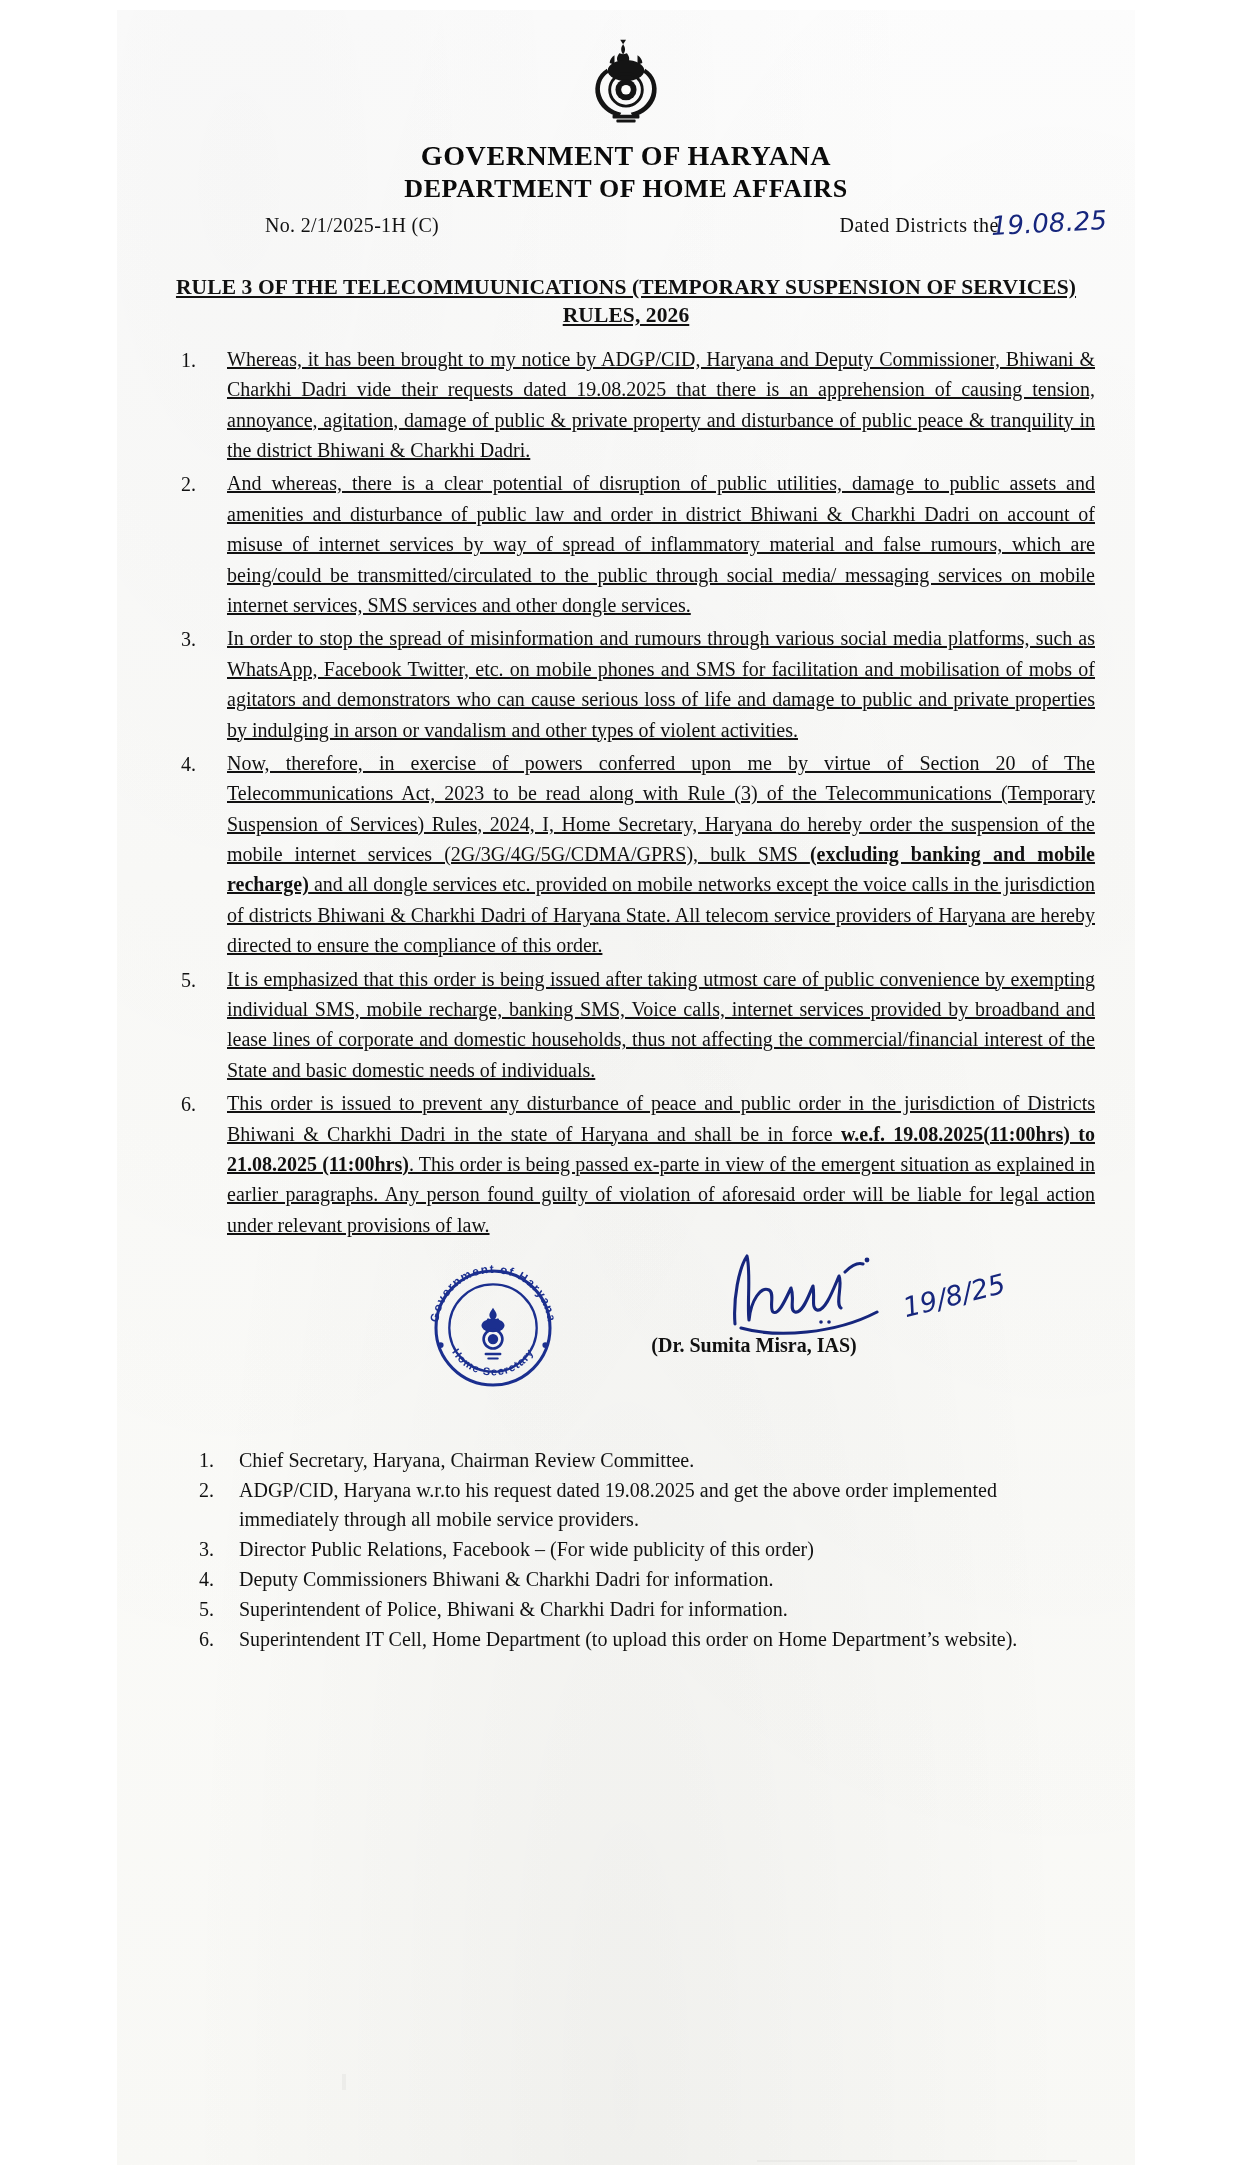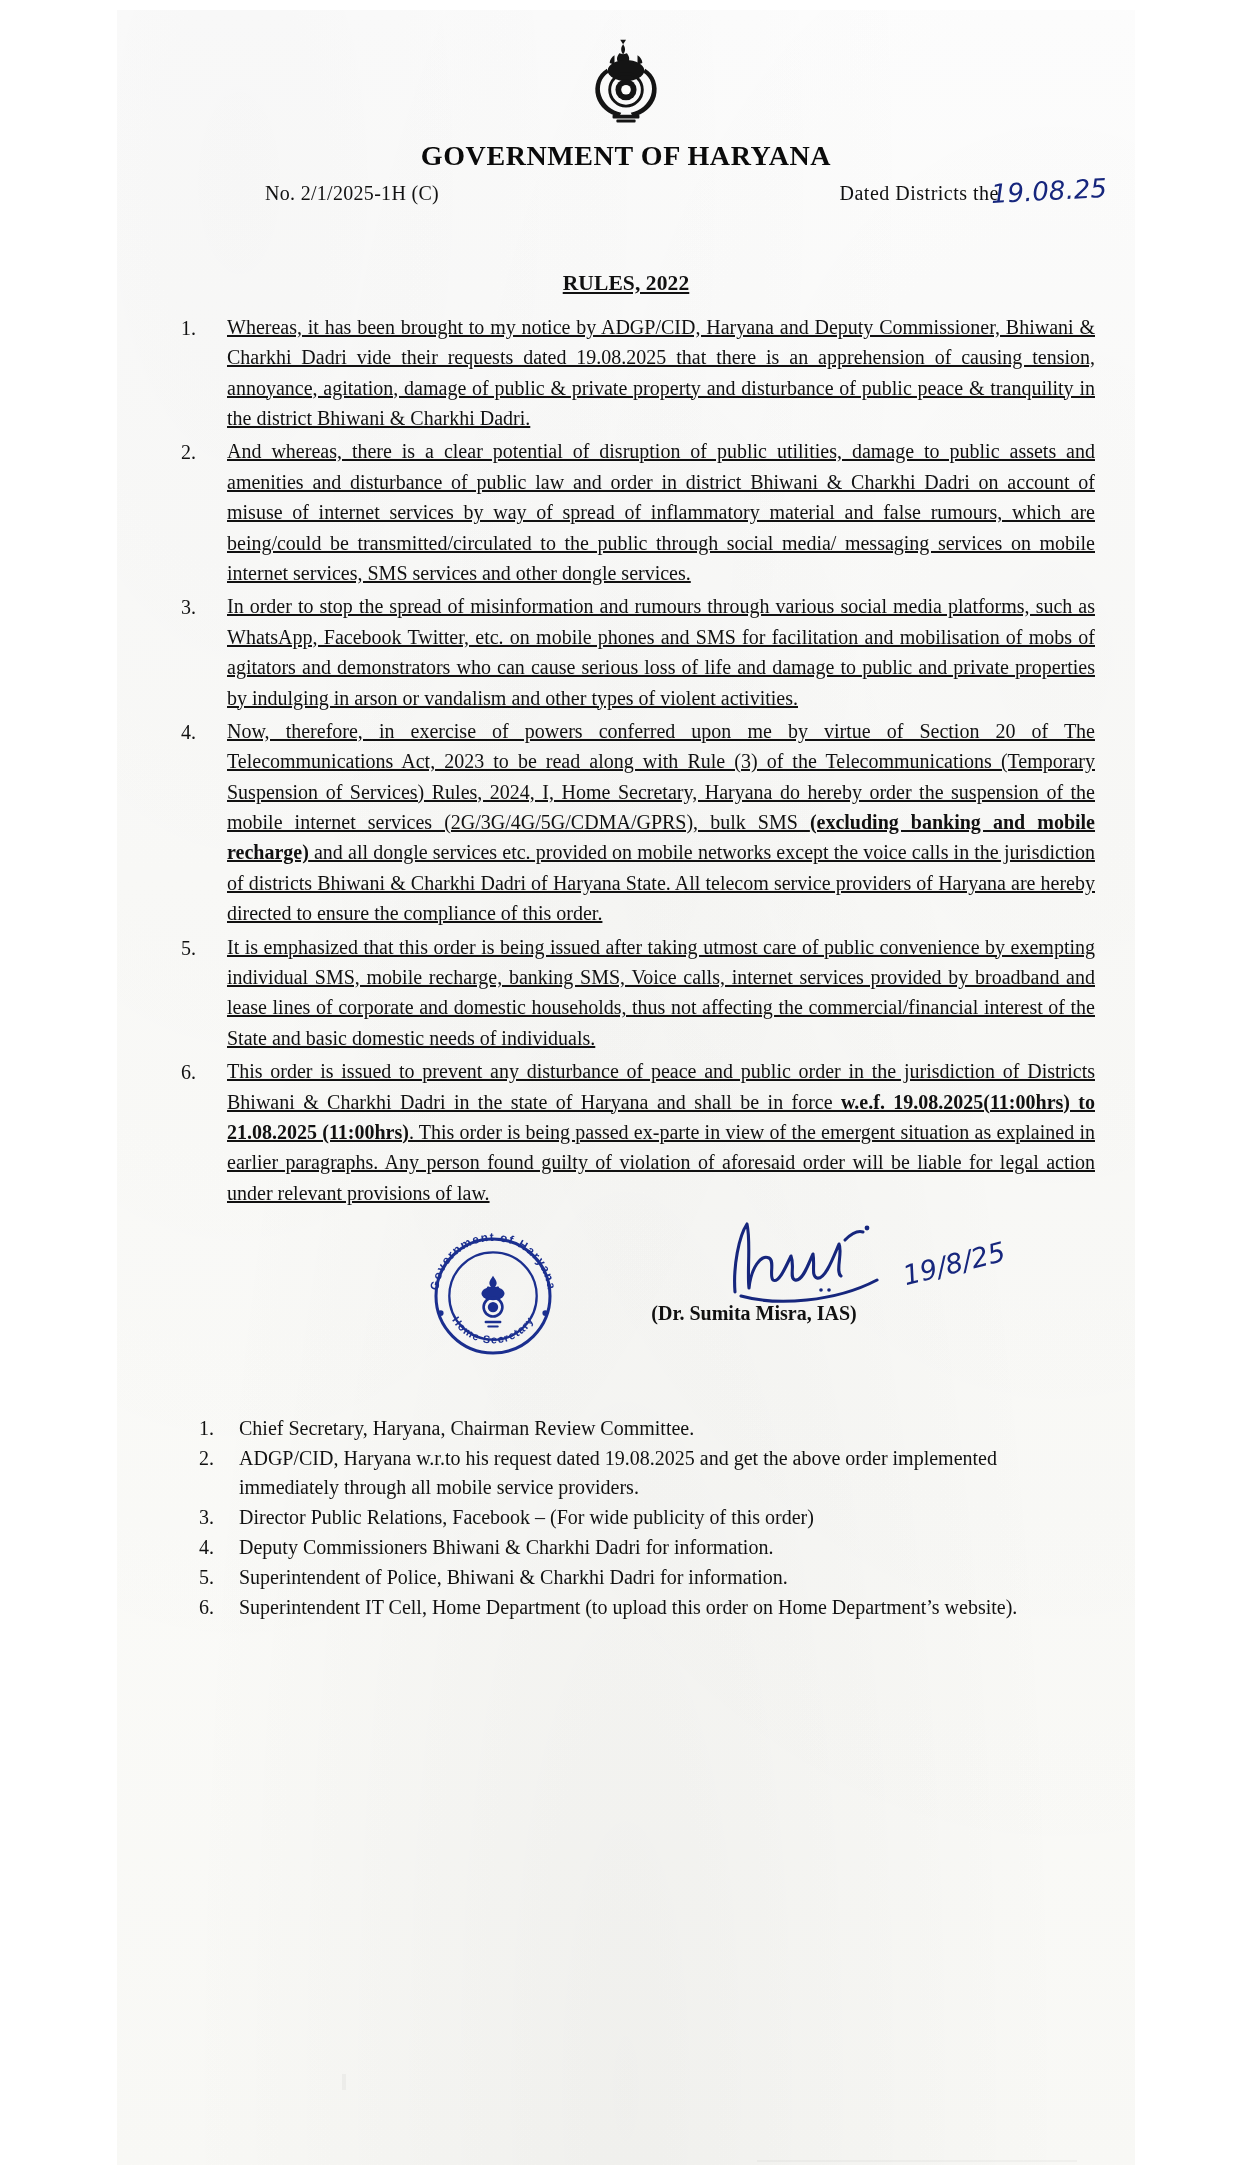--- a/index.html
+++ b/index.html
@@ -244,31 +244,32 @@
             <circle cx="50" cy="56" r="5" fill="#fdfdfb"></circle>
 
             <rect x="36" y="82" width="28" height="4" rx="1"></rect>
             <rect x="40" y="87" width="20" height="3" rx="1"></rect>
           </g>
         </svg>
       </span>
     </div>
 
     <div class="gov-line gov-line-1">GOVERNMENT OF HARYANA</div>
+    <div class="gov-line gov-line-2">DEPARTMENT OF HOME AFFAIRS</div>
 
     <div class="ref-row">
       <div class="ref-no">No. 2/1/2025-1H (C)</div>
       <div class="dated">Dated Districts the</div>
       <div class="hand-date">19.08.25</div>
     </div>
 
     <div class="order-title">
       <br>
-      <br>
-      <span>RULES, 2022</span>
+      <span>RULE 3 OF THE TELECOMMUUNICATIONS (TEMPORARY SUSPENSION OF SERVICES)</span><br>
+      <span>RULES, 2026</span>
     </div>
 
     <div class="clauses">
 
       <div class="clause">
         <div class="clause-num">1.</div>
         <div class="clause-body">Whereas, it has been brought to my notice by ADGP/CID, Haryana and Deputy Commissioner, Bhiwani &amp; Charkhi Dadri  vide their requests dated 19.08.2025 that there is an apprehension of causing tension, annoyance, agitation, damage of public &amp; private property and disturbance of public peace &amp; tranquility in the district Bhiwani &amp; Charkhi Dadri.</div>
       </div>
 
       <div class="clause">

